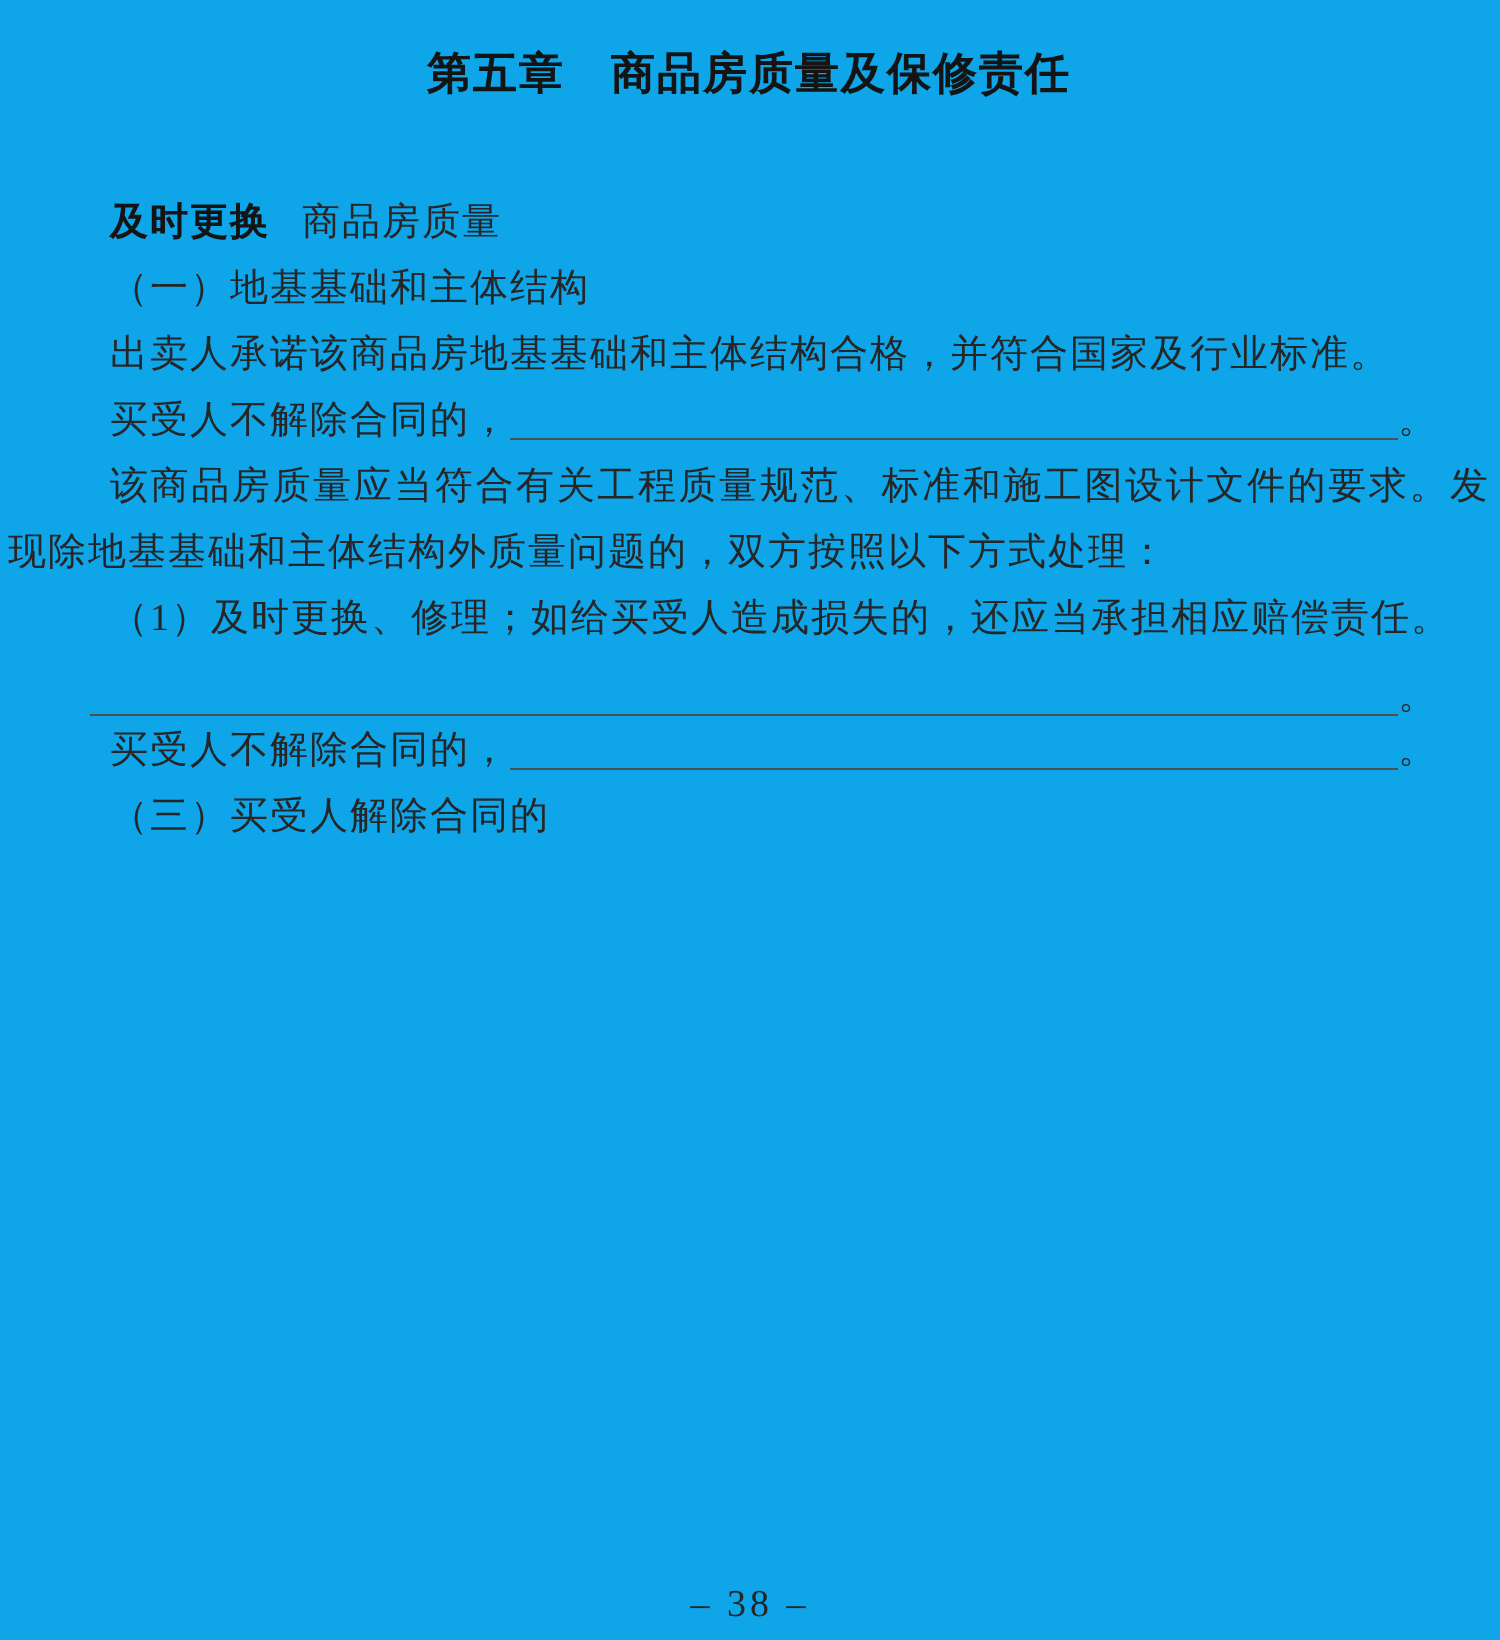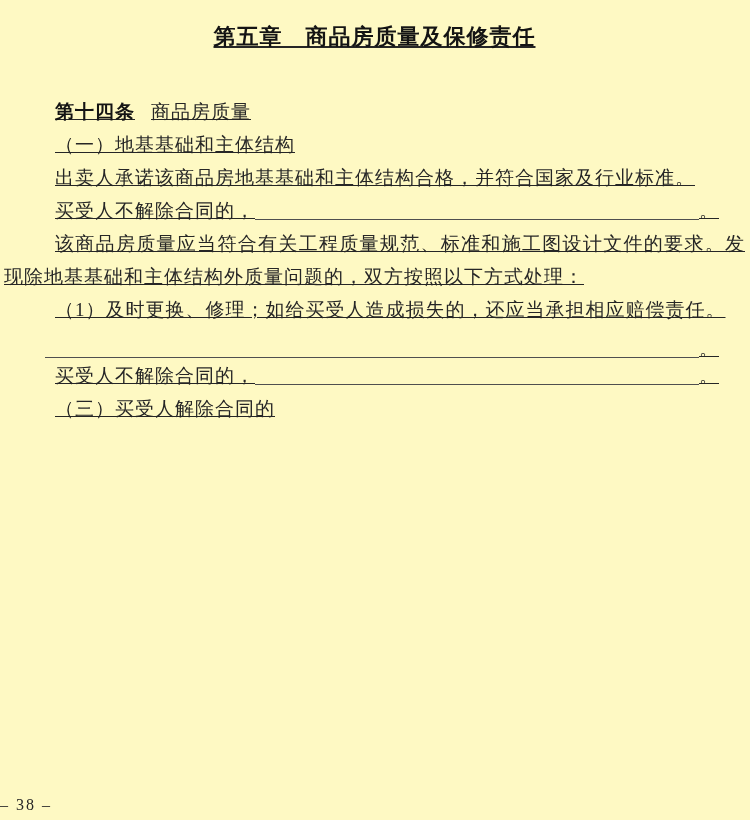--- a/index.html
+++ b/index.html
@@ -1,23 +1,22 @@
 <!DOCTYPE html>
 <html><head>
 <meta charset="utf-8">
 <style>
   * { box-sizing: border-box; }
   html, body { margin: 0; padding: 0; background: #ffffff; }
   .page {
     width: 750px; height: 820px;
-    background: #fef9c3;
+    background: #0ea5e9;
     position: relative; overflow: hidden;
     font-family: "Liberation Serif", "DejaVu Serif", serif;
     color: #262626;
-    text-decoration: underline;
   }
   .content { padding: 22px 5px 0 4px; }
   .title {
     margin: 0 0 43px 0;
     font-family: "Liberation Sans", "DejaVu Sans", sans-serif;
     font-size: 22px; line-height: 30px; font-weight: bold;
     text-align: center; letter-spacing: 1px; color: #141414;
   }
   .para {
     margin: 0;
@@ -37,32 +36,32 @@
     flex: 1 1 auto; align-self: stretch;
     border-bottom: 1.5px solid #4f4f4f; margin-bottom: 7px;
   }
   .full-blank { padding-left: 41px; margin-top: 6px; margin-bottom: -6px; }
   .inline-blank {
     display: inline-block; width: 50px; height: 1px;
     border-bottom: 1.5px solid #4f4f4f; vertical-align: baseline;
   }
   .page-number {
     position: absolute; left: 0; right: 0; bottom: 6px;
-    text-align: left; font-size: 16px; letter-spacing: 2px; color: #262626;
+    text-align: center; font-size: 19px; letter-spacing: 2px; color: #262626;
   }
 </style>
 </head>
 <body>
 
 <div class="page">
   <div class="content">
 
     <h1 class="title">第五章　商品房质量及保修责任</h1>
 
-    <p class="para"><b class="article-label">第十四条</b><span>商品房质量</span></p>
+    <p class="para"><b class="article-label">及时更换</b><span>商品房质量</span></p>
 
     <p class="para">（一）地基基础和主体结构</p>
 
     <p class="para">出卖人承诺该商品房地基基础和主体结构合格，并符合国家及行业标准。</p>
 
 
     <div class="para fill-row">
       <span class="lead">买受人不解除合同的，</span>
       <span class="fill"></span>
       <span>。</span>

